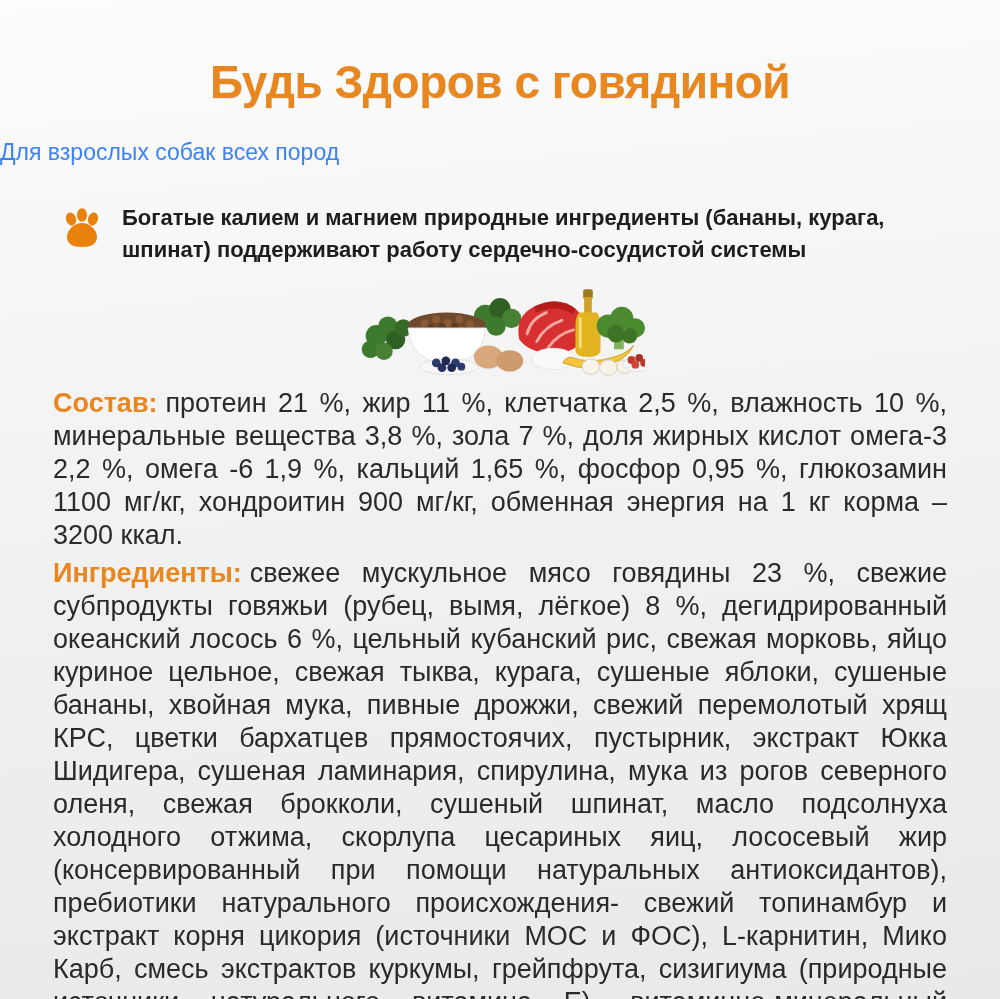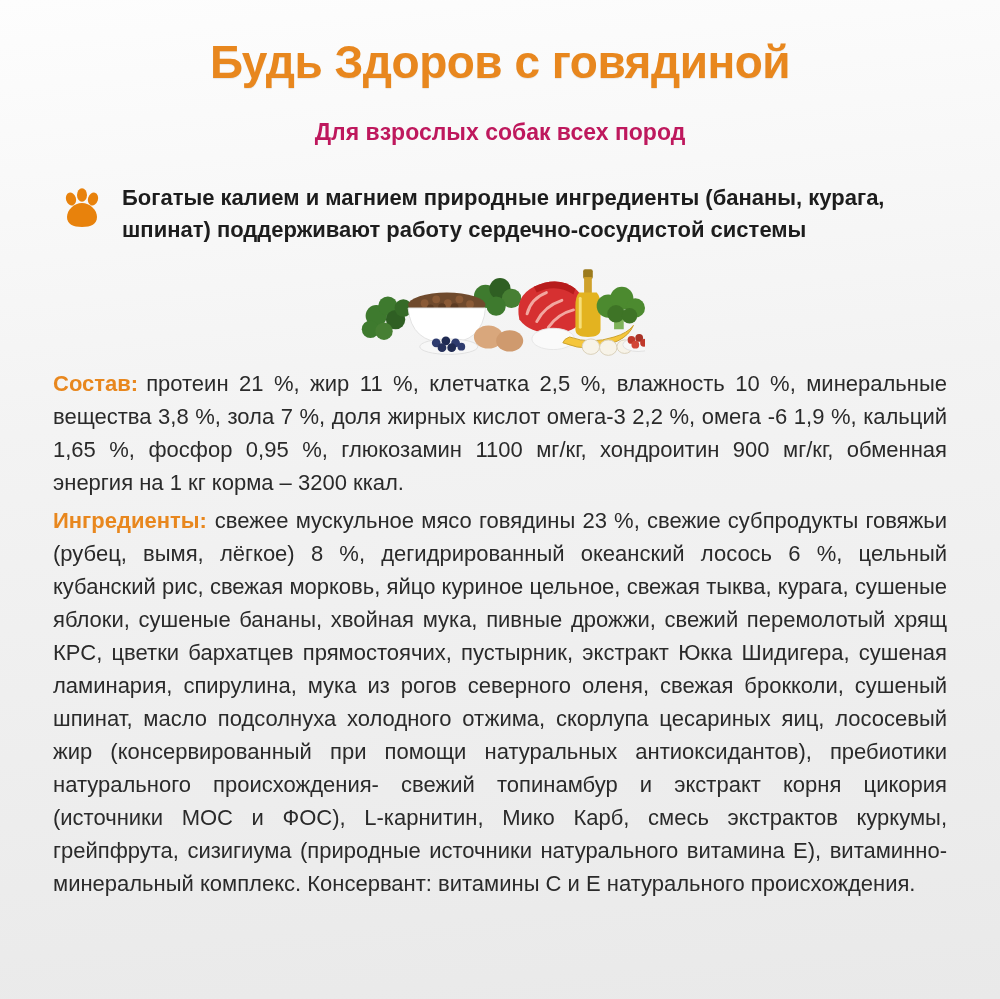--- a/index.html
+++ b/index.html
@@ -5,37 +5,36 @@
   * { margin: 0; padding: 0; box-sizing: border-box; }
   html, body { width: 1000px; height: 999px; overflow: hidden; }
   body {
     font-family: "Liberation Sans", "DejaVu Sans", sans-serif;
     background: linear-gradient(175deg, #fdfdfd 0%, #f3f3f3 40%, #e9e9e9 100%);
     color: #262626;
   }
   .page {
     width: 1000px;
     height: 999px;
-    padding-top: 36px;
+    padding-top: 56px;
     position: relative;
   }
   .title {
     text-align: center;
     font-size: 46px;
     font-weight: 700;
     color: #E8871E;
     letter-spacing: -0.5px;
     line-height: 1.15;
     text-shadow: 0 1px 1px rgba(0,0,0,0.08);
   }
   .subtitle {
-    text-align: center;
     font-size: 23px;
-    font-weight: 700;
-    color: #be185d;
+    font-weight: 400;
+    color: #3b82f6;
     margin-top: 30px;
   }
   .features {
     margin-top: 36px;
     padding: 0 70px 0 62px;
     display: flex;
     flex-direction: column;
     gap: 10px;
   }
   .feature {
@@ -60,21 +59,21 @@
     margin: 14px auto 0;
     width: 290px;
     height: 98px;
     display: block;
   }
   .paragraphs {
     padding: 0 53px;
     margin-top: 10px;
   }
   .para {
-    font-size: 22px;
+    font-size: 27px;
     line-height: 33px;
     text-align: justify;
     color: #2a2a2a;
     margin-top: 5px;
   }
   .para-label {
     color: #E8871E;
     font-weight: 700;
     margin-right: 8px;
   }

